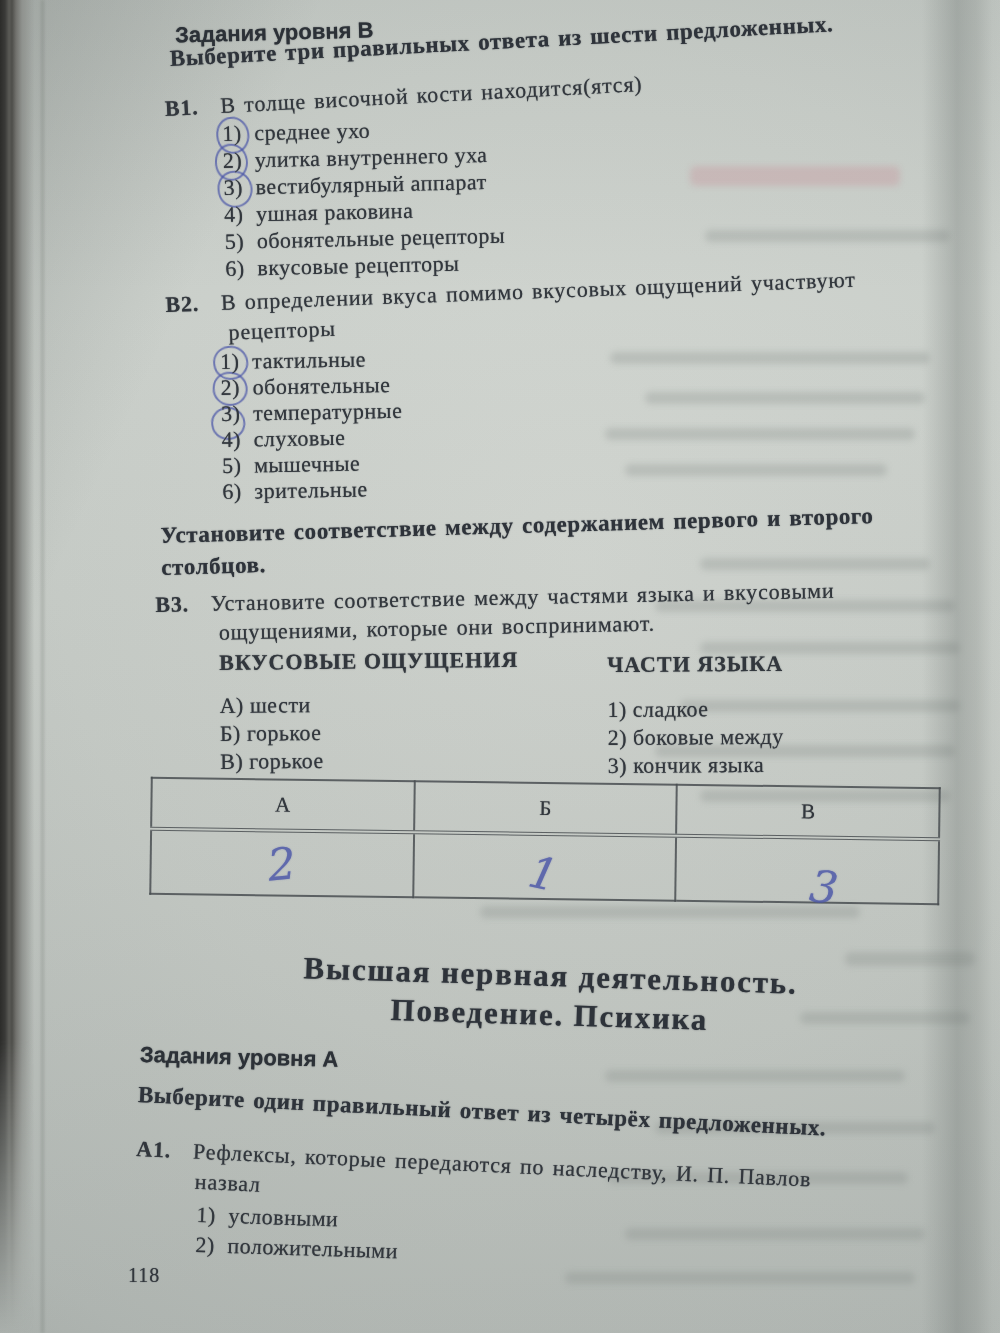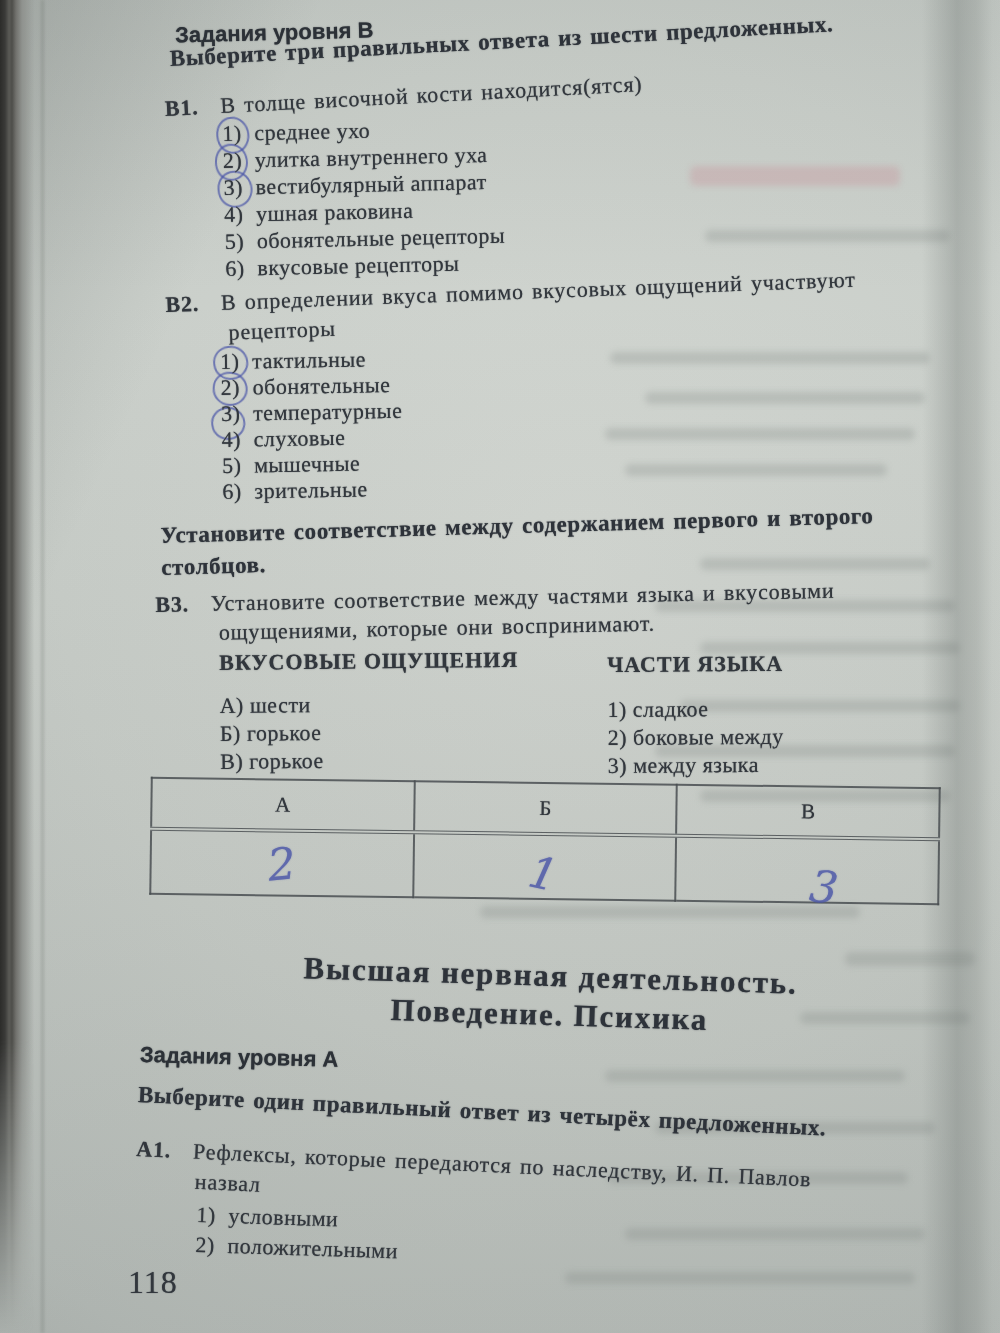--- a/index.html
+++ b/index.html
@@ -35,21 +35,21 @@
          text-shadow:0 0 1.2px rgba(46,51,58,.85);}
   .qline{font-size:22px;letter-spacing:.8px;word-spacing:2px;text-shadow:0 0 1.1px rgba(50,55,61,.8);}
   .qnum{font-weight:bold;margin-right:22px;}
   .opts{font-size:22px;letter-spacing:.5px;text-shadow:0 0 1.1px rgba(50,55,61,.8);}
   .opt{position:relative;display:flex;}
   .opt .n{display:inline-block;width:32px;}
   .colhead{font-weight:bold;font-size:22px;letter-spacing:1px;text-shadow:0 0 1.2px rgba(46,51,58,.85);}
   .colitems{font-size:22px;line-height:28px;letter-spacing:.5px;text-shadow:0 0 1.1px rgba(50,55,61,.8);}
   .chapter{font-weight:bold;font-size:31px;letter-spacing:1.8px;line-height:39px;text-align:center;
            color:#2e333a;text-shadow:0 0 1.4px rgba(46,51,58,.8);}
-  .pgnum{font-size:32px;letter-spacing:1px;text-shadow:0 0 1.1px rgba(50,55,61,.8);}
+  .pgnum{font-size:20px;letter-spacing:1px;text-shadow:0 0 1.1px rgba(50,55,61,.8);}
   
   .pen-circle{
     position:absolute;border:2.5px solid rgba(60,72,158,.72);border-radius:48% 52% 50% 50%;
     filter:blur(.4px);pointer-events:none;
   }
   .ink{font-family:"DejaVu Serif",serif;font-style:italic;font-size:44px;color:#4a55a8;opacity:.82;
        text-shadow:0 0 1.5px rgba(74,85,168,.6);}
   
   #ans-table{position:absolute;left:150px;top:782px;width:790px;border-collapse:collapse;transform:rotate(.75deg);}
   #ans-table td{border:2px solid rgba(73,78,81,.85);width:33.33%;text-align:center;}
@@ -177,21 +177,21 @@
         <div><span>Б)</span> <span>горькое</span></div>
         <div><span>В)</span> <span>горькое</span></div>
       </div>
     </div>
 
     <div class="abs" style="left:607px;top:652px;transform:rotate(-0.4deg);transform-origin:left top;">
       <div class="colhead">ЧАСТИ ЯЗЫКА</div>
       <div class="colitems" style="margin-top:18px;">
         <div><span>1)</span> <span>сладкое</span></div>
         <div><span>2)</span> <span>боковые между</span></div>
-        <div><span>3)</span> <span>между языка</span></div>
+        <div><span>3)</span> <span>кончик языка</span></div>
       </div>
     </div>
 
     <table id="ans-table">
       <tbody>
           <tr class="hdr">
         <td>А</td>
         <td>Б</td>
         <td>В</td>
       </tr>

